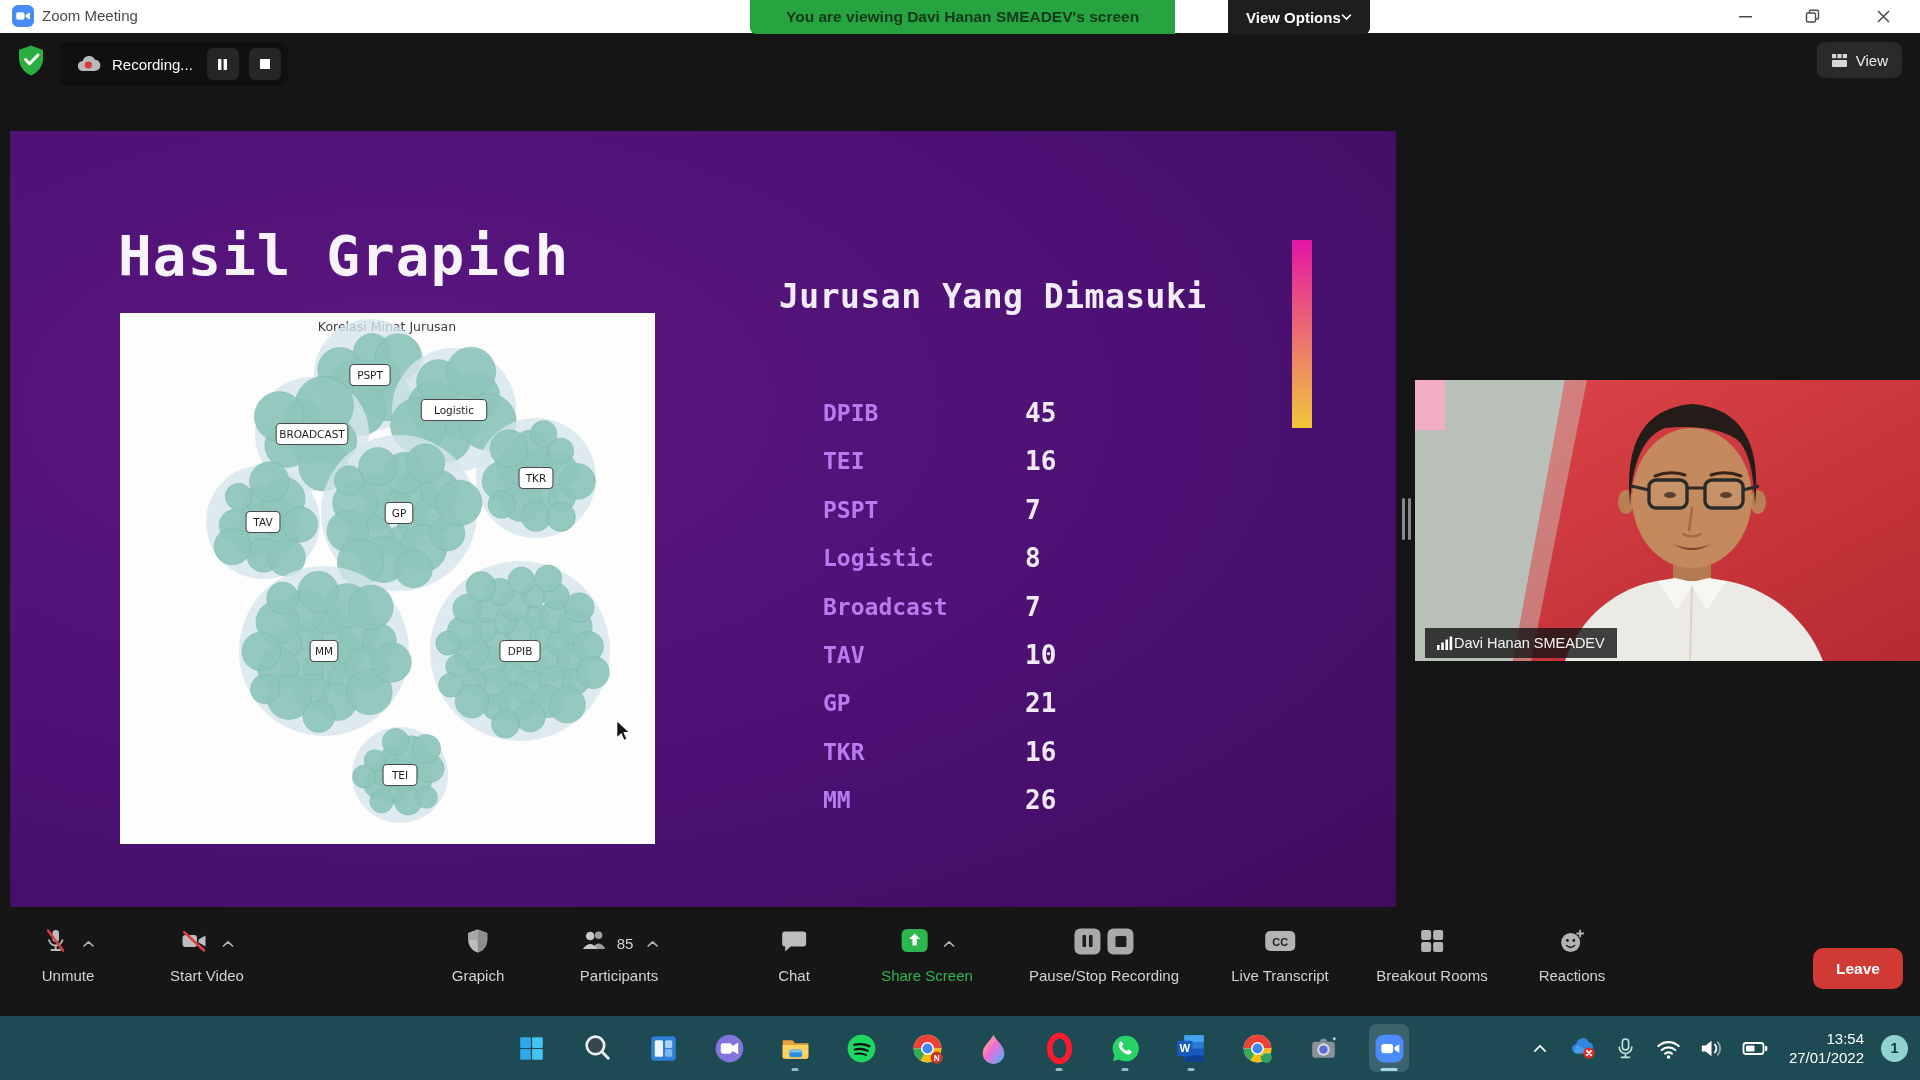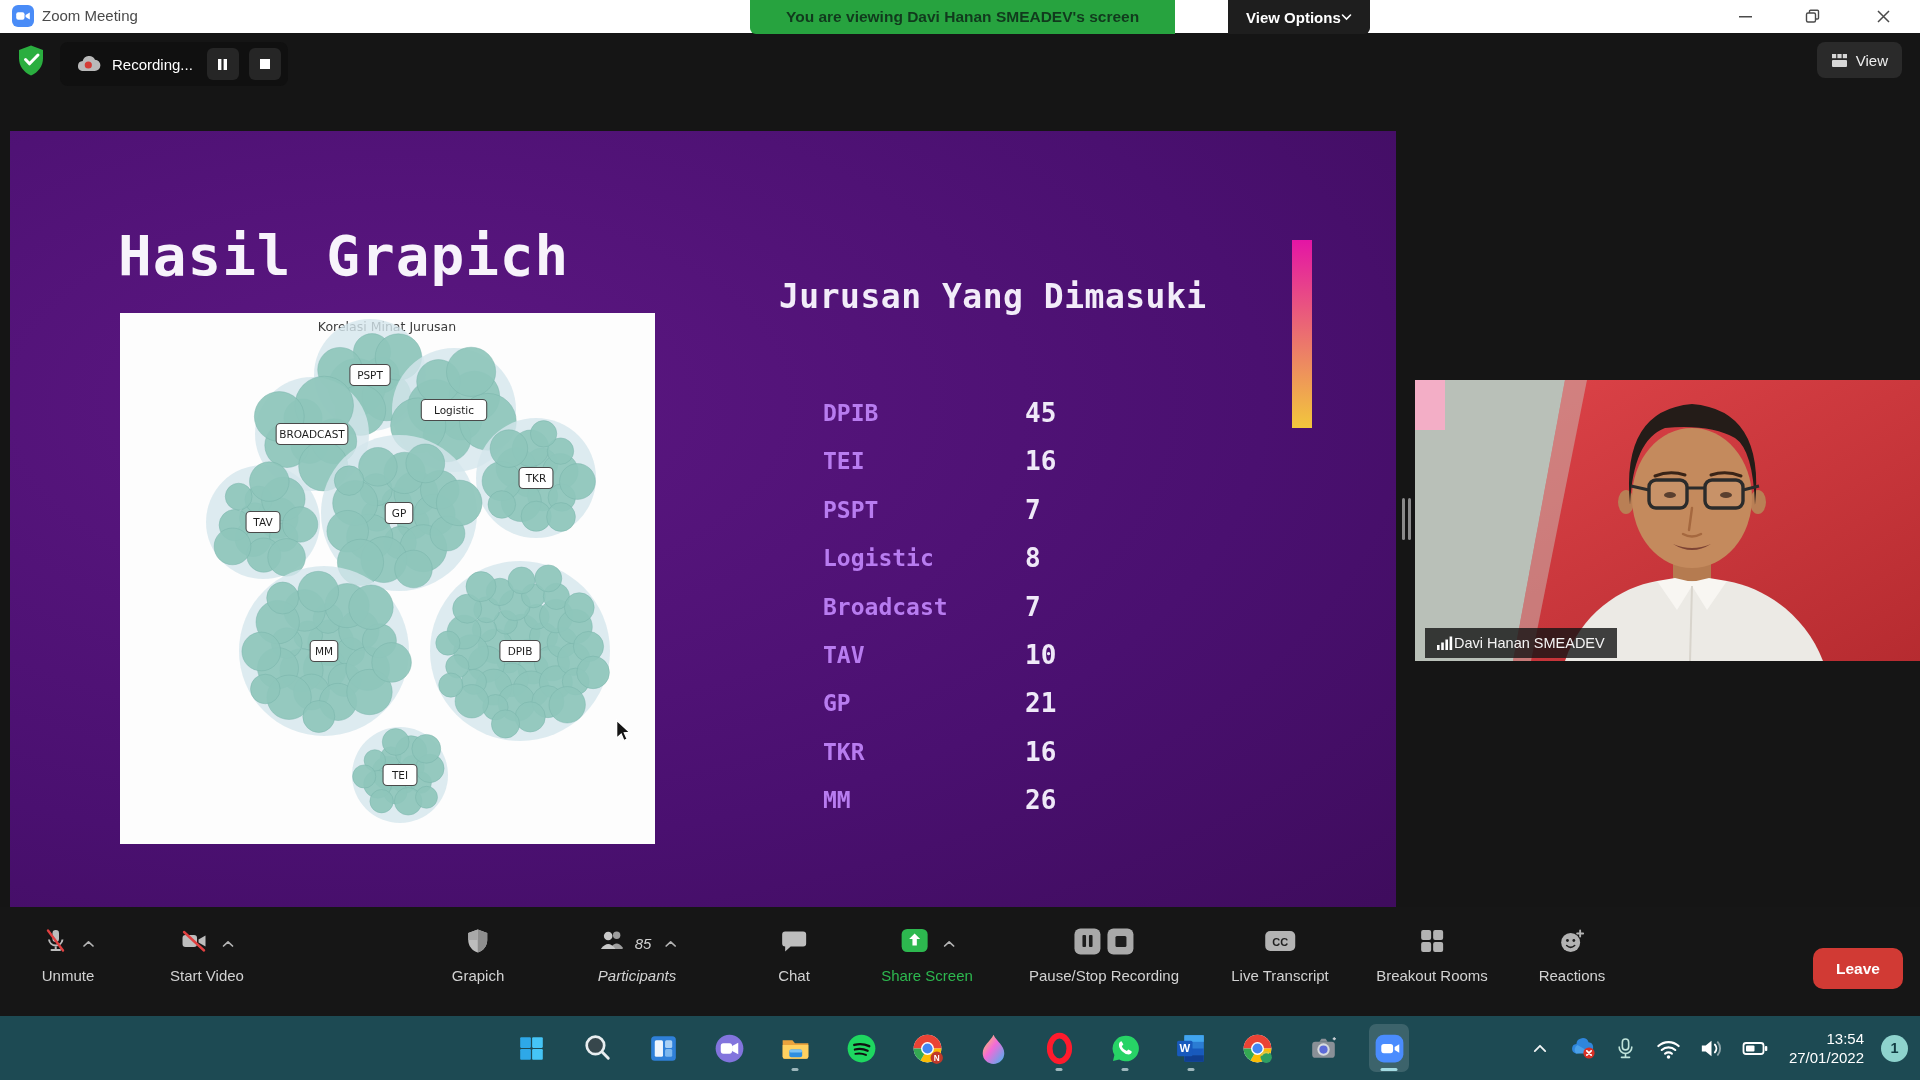--- a/index.html
+++ b/index.html
@@ -504,21 +504,21 @@
         <div class="tb-item" style="left: 478px;">
           <div class="tb-top">
             <span><svg width="28" height="28" viewBox="0 0 28 28">
                 <path d="M14 2.5 L23.5 6 V13 C23.5 19 19.5 23.8 14 25.5 C8.5 23.8 4.5 19 4.5 13 V6 Z" fill="#bdbdbd"></path>
                 <path d="M14 2.5 L23.5 6 V13 C23.5 19 19.5 23.8 14 25.5 Z" fill="#8e8e8e"></path>
                 <path d="M14 2.5 L4.5 6 V13 H14 Z" fill="#a8a8a8"></path>
               </svg></span>
           </div>
           <div class="tb-label">Grapich</div>
         </div>
-        <div class="tb-item" style="left: 637px; font-style: italic;">
+        <div class="tb-item" style="left: 619px;">
           <div class="tb-top">
             <span><svg width="30" height="28" viewBox="0 0 28 28">
                 <circle cx="18" cy="8.2" r="3.7" fill="#9e9e9e"></circle>
                 <path d="M12 20.5 q6 -8 12 0 v1.5 h-12 Z" fill="#9e9e9e"></path>
                 <circle cx="9.5" cy="9" r="4.3" fill="#c9c9c9"></circle>
                 <path d="M2.5 21.5 q7 -9 14 0 v0.5 h-14 Z" fill="#c9c9c9"></path>
               </svg></span>
             <span class="tb-count">85</span>
             <span style="margin-left: 6px;"><svg width="12" height="8" viewBox="0 0 12 8">
                 <path d="M1.5 6 L6 1.8 L10.5 6" stroke="#b3b3b3" stroke-width="1.7" fill="none" stroke-linecap="round" stroke-linejoin="round"></path>

